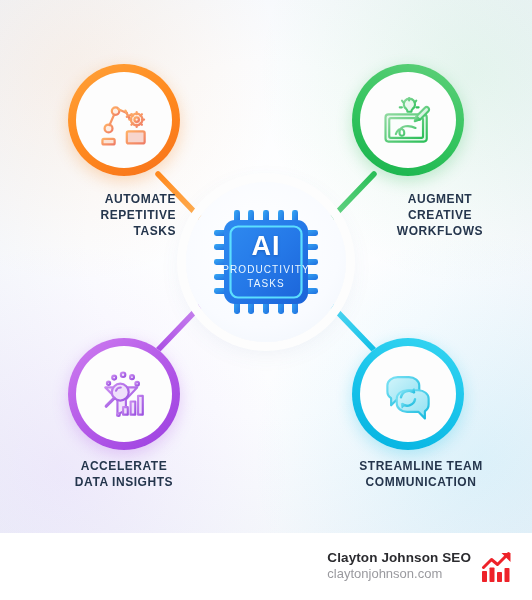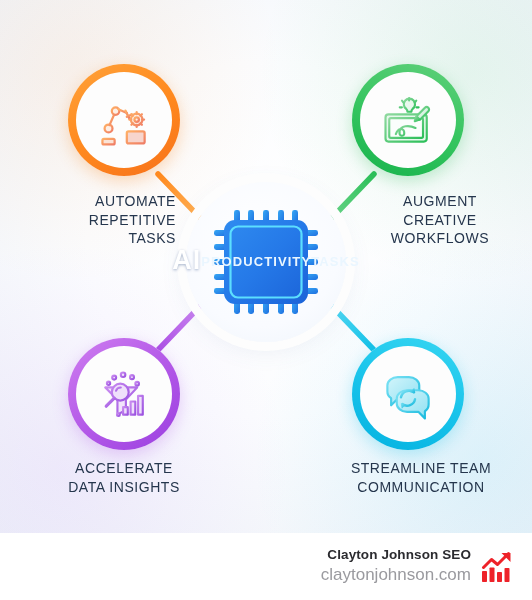--- a/index.html
+++ b/index.html
@@ -79,64 +79,64 @@
     border-radius:50%;
     background:radial-gradient(circle at 46% 40%, #ffffff 0%, #f9fbff 62%, #eef4fb 100%);
     display:flex; align-items:center; justify-content:center;
     box-shadow:0 0 0 9px #fdfdfd, 0 6px 26px rgba(80,110,160,.13);
   }
   #chip-wrap { width:108px; height:108px; position:relative; }
   #chip-wrap svg { width:108px; height:108px; display:block; }
   #chip-labels {
     position:absolute; left:0; top:0;
     width:108px; height:108px;
-    display:flex; flex-direction:row;
+    display:flex; flex-direction:column;
     align-items:center; justify-content:center;
     pointer-events:none;
   }
   #ai-text {
     font-size:27px; font-weight:bold; color:#ffffff;
     letter-spacing:1px; line-height:1;
     text-shadow:0 1px 3px rgba(0,40,110,.35);
     margin-bottom:3px;
   }
   #pe-line1, #pe-line2 {
-    font-size:13px; font-weight:bold; color:#eaf6ff;
+    font-size:10px; font-weight:normal; color:#eaf6ff;
     letter-spacing:1.1px; line-height:1.45;
   }
 
   
   .caption {
     position:absolute;
-    font-size:14px; font-weight:normal;
+    font-size:12px; font-weight:bold;
     color:#25364d;
     letter-spacing:.55px;
     line-height:1.33;
     white-space:pre-line;
   }
   .cap-tl { left:24px;  top:192px; width:152px; text-align:right; }
   .cap-tr { left:360px; top:192px; width:160px; text-align:center;  }
   .cap-bl { left:38px;  top:459px; width:172px; text-align:center;}
   .cap-br { left:330px; top:459px; width:182px; text-align:center;}
 
   
   #footer {
     position:absolute; left:0; top:533px;
     width:532px; height:67px;
     background:#ffffff;
     display:flex; align-items:center; justify-content:flex-end;
     padding-right:18px;
   }
-  #brand-text { text-align:right; margin-right:9px; }
+  #brand-text { margin-right:9px; }
   #brand-name {
     font-size:13.5px; font-weight:bold; color:#2b2b2f;
     letter-spacing:.1px; line-height:1.25;
   }
   #brand-url {
-    font-size:17px; color:#9a9a9f; line-height:1.3;
+    font-size:13px; color:#9a9a9f; line-height:1.3;
   }
   #brand-logo { width:34px; height:34px; }
   #brand-logo svg { width:34px; height:34px; display:block; }
 </style>
 </head>
 <body>
 
 <div id="infographic">
   <div id="stage">
 

